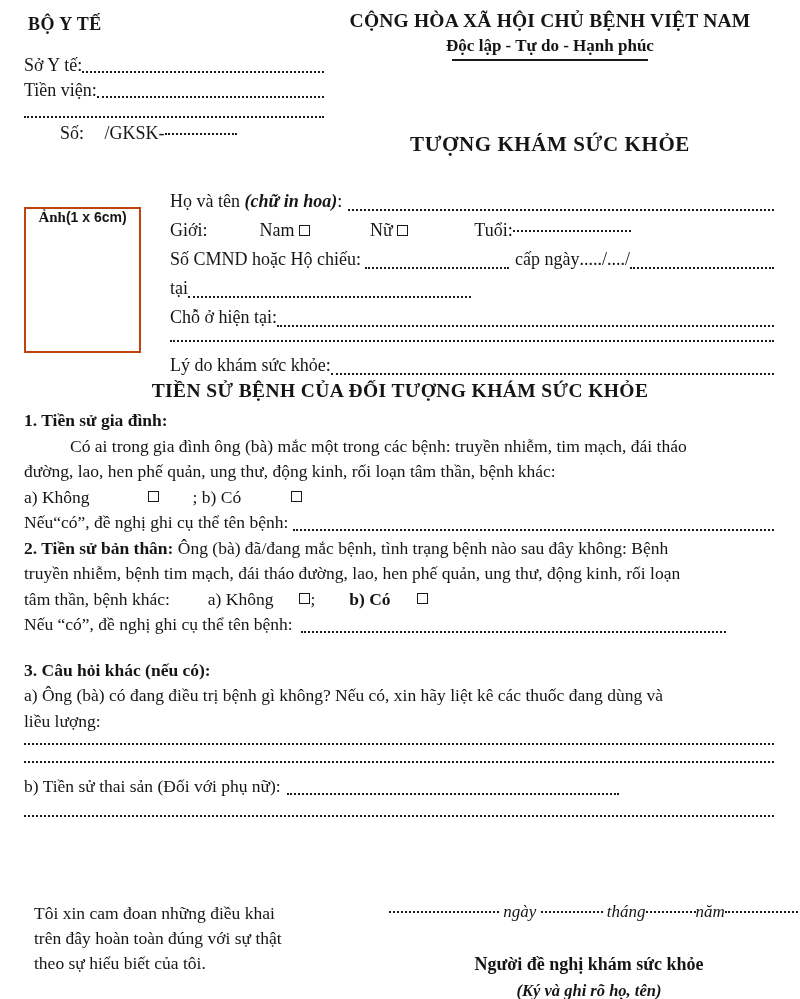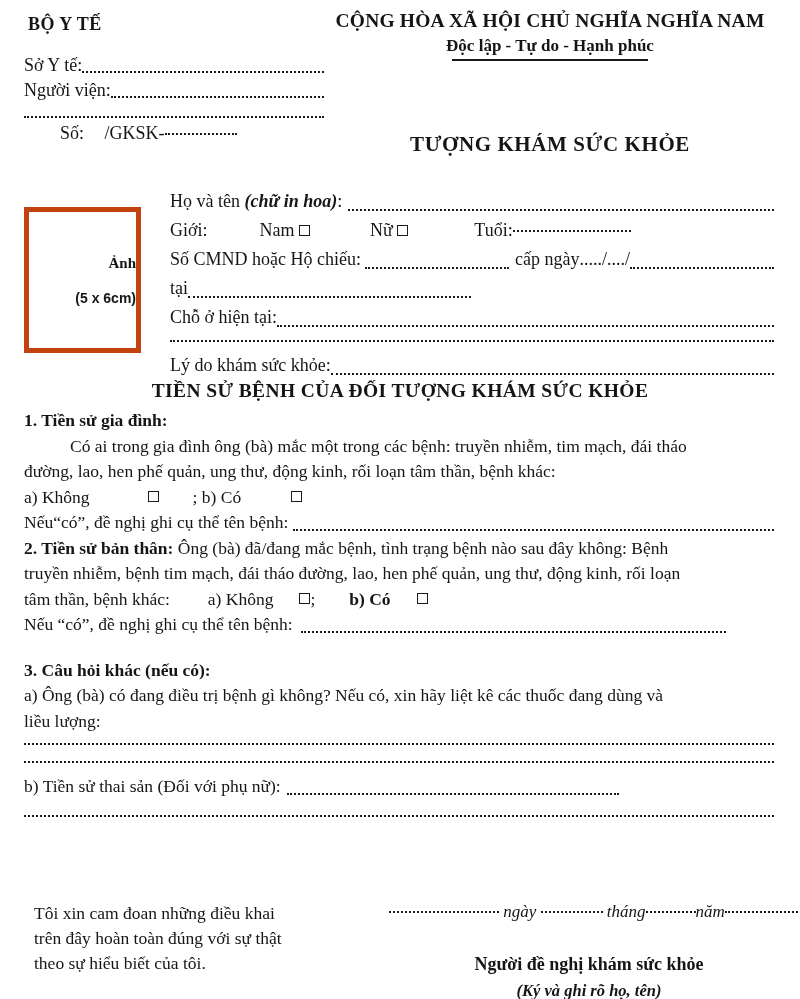--- a/index.html
+++ b/index.html
@@ -128,25 +128,25 @@
   .ident {
     position: relative;
     height: 205px;
   }
   .photobox {
     position: absolute;
     left: 24px;
     top: 32px;
     width: 117px;
     height: 146px;
-    border: 5px solid #c2410c;
+    border: 2px solid #c2410c;
     box-sizing: border-box;
     display: flex;
-    flex-direction: column;
-    align-items: flex-end;
+    flex-direction: row;
+    align-items: flex-start;
     justify-content: center;
   }
   .photobox .anh {
     font-size: 15px;
     font-weight: bold;
     margin-bottom: 18px;
   }
   .photobox .dim {
     font-size: 14px;
     font-weight: bold;
@@ -249,46 +249,46 @@
 
     <div class="hdr-left">
       <div class="ministry">BỘ Y TẾ</div>
 
       <div class="fld">
         <span class="lbl">Sở Y tế:</span>
         <span class="dots"></span>
       </div>
 
       <div class="fld">
-        <span class="lbl">Người viện:</span>
+        <span class="lbl">Tiền viện:</span>
         <span class="dots"></span>
       </div>
 
       <div class="fullrule" style="margin-top:13px;"></div>
 
       <div class="soline">
         <span>Số:</span>
         <span style="display:inline-block;width:16px;"></span><span>/GKSK-</span><span class="dots-fixed" style="width:72px;"></span>
       </div>
     </div>
 
     <div class="hdr-right">
-      <div class="nation">CỘNG HÒA XÃ HỘI CHỦ NGHĨA NGHĨA NAM</div>
+      <div class="nation">CỘNG HÒA XÃ HỘI CHỦ BỆNH VIỆT NAM</div>
       <div class="motto">Độc lập - Tự do - Hạnh phúc</div>
       <div class="motto-underline"></div>
     </div>
 
     <div class="doc-title">TƯỢNG KHÁM SỨC KHỎE</div>
   </div>
 
   <div class="ident">
 
     <div class="photobox">
       <div class="anh">Ảnh</div>
-      <div class="dim">(5 x 6cm)</div>
+      <div class="dim">(1 x 6cm)</div>
     </div>
 
     <div class="ident-fields">
 
       <div class="row">
         <span>Họ và tên</span>&nbsp;<span class="ital bold">(chữ in hoa)</span><span>:</span>
         <span class="dots" style="margin-left:6px;"></span>
       </div>
 
       <div class="row">

